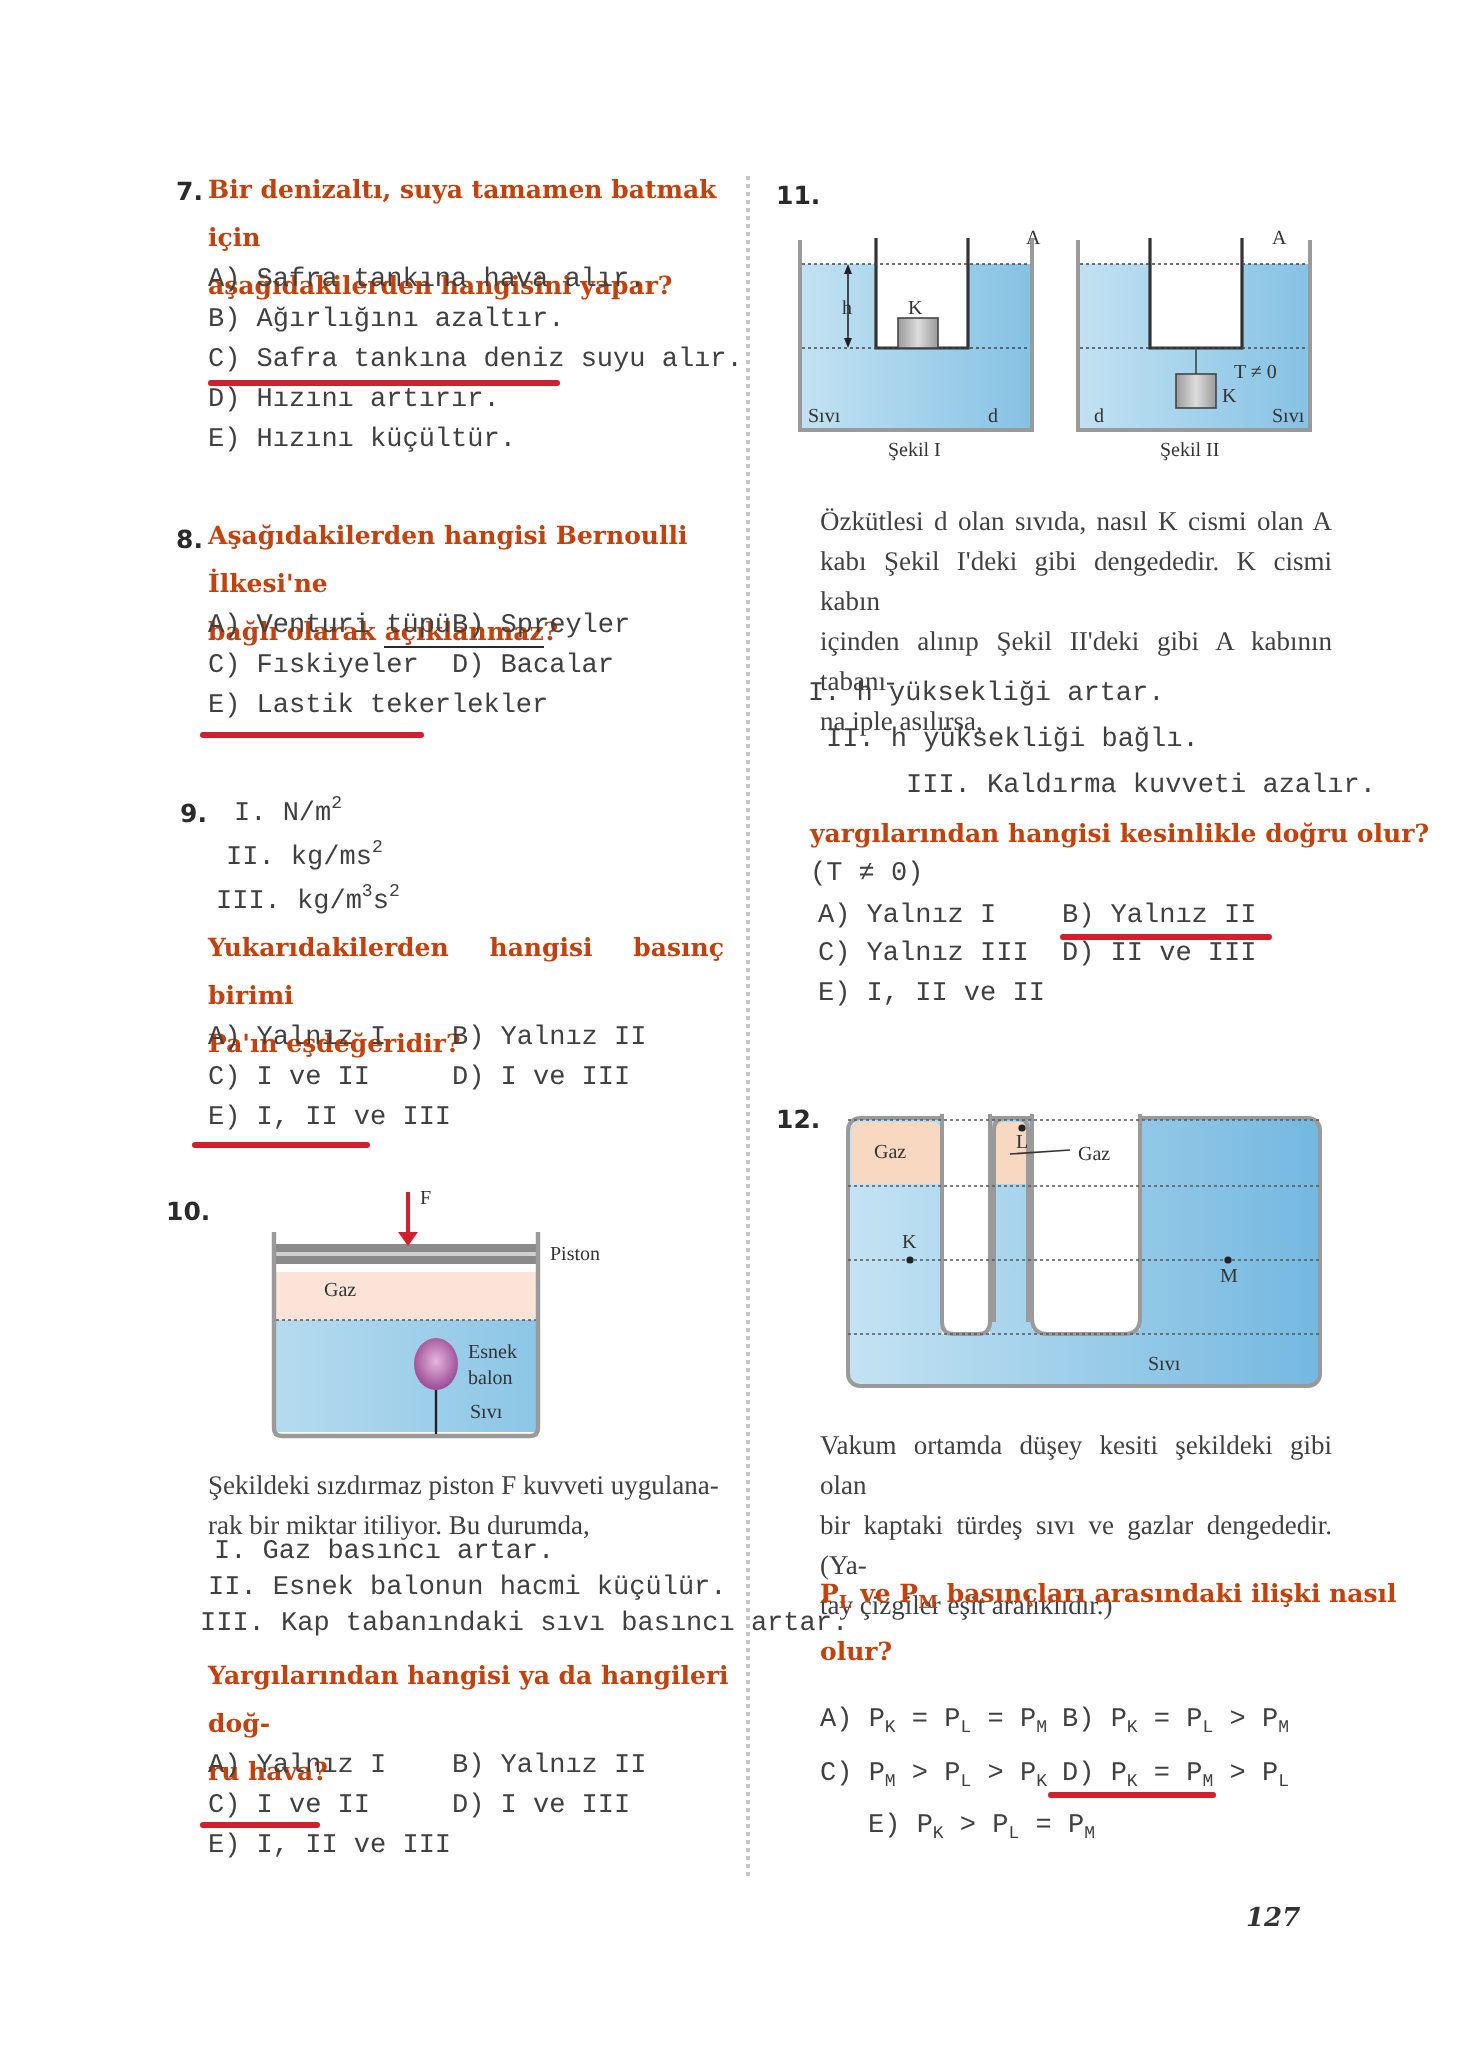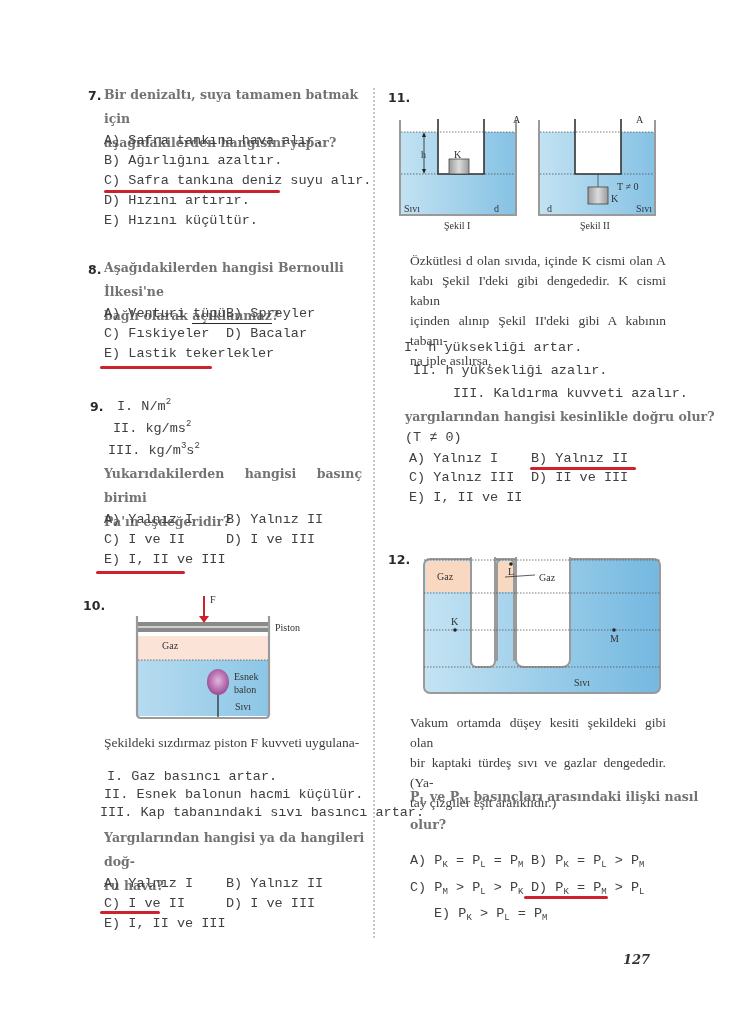--- a/index.html
+++ b/index.html
@@ -2,21 +2,21 @@
 <html><head>
 <meta charset="utf-8">
 <style>
   html, body { margin: 0; padding: 0; }
   body {
     width: 736px; height: 1024px; background: #ffffff; position: relative; overflow: hidden;
     font-family: "DejaVu Serif", "Liberation Serif", serif; color: #3a3a3a;
   }
   .abs { position: absolute; }
   .qnum { font-family: "DejaVu Sans", sans-serif; font-weight: bold; font-size: 12.5px; color: #2a2a2a; }
-  .bold { font-family: "DejaVu Serif", serif; font-weight: bold; font-size: 12.5px; color: #737373; line-height: 24px; }
+  .bold { font-family: "DejaVu Serif", serif; font-weight: bold; font-size: 12.5px; color: #c2410c; line-height: 24px; }
   .txt { font-family: "Liberation Serif", serif; font-size: 13.5px; color: #404040; line-height: 20px; }
   .opt { font-family: Liberation Mono, monospace; font-size: 13.5px; color: #404040; white-space: nowrap; }
   .red-line { position: absolute; height: 3px; background: #d0202e; border-radius: 2px; }
   .divider { position: absolute; left: 373px; top: 88px; height: 850px; border-left: 2px dotted #c8c8c8; }
   .justify { text-align: justify; }
   .sub { font-size: 9px; vertical-align: -3px; }
   .sup { font-size: 9px; vertical-align: 6px; }
   .underline-blk { border-bottom: 1.5px solid #2a2a2a; }
   .lbl { font-family: "Liberation Serif", serif; font-size: 10px; color: #333; }
   .pagenum { font-family: "DejaVu Serif", serif; font-weight: bold; font-style: italic; font-size: 13px; color: #333; }
@@ -104,20 +104,21 @@
   </svg>
   <div class="abs lbl" style="left:210px;top:594px;">F</div>
   <div class="abs lbl" style="left:275px;top:622px;">Piston</div>
   <div class="abs lbl" style="left:162px;top:640px;">Gaz</div>
   <div class="abs lbl" style="left:234px;top:671px;">Esnek</div>
   <div class="abs lbl" style="left:234px;top:684px;">balon</div>
   <div class="abs lbl" style="left:235px;top:701px;">Sıvı</div>
 
   <div class="abs txt" style="left:104px;top:733px;width:262px;">
     <div>Şekildeki sızdırmaz piston F kuvveti uygulana-</div>
+    <div>rak bir miktar itiliyor. Bu durumda,</div>
   </div>
   <div class="abs opt" style="left:107px;top:769px;">I. Gaz basıncı artar.</div>
   <div class="abs opt" style="left:104px;top:787px;">II. Esnek balonun hacmi küçülür.</div>
   <div class="abs opt" style="left:100px;top:805px;">III. Kap tabanındaki sıvı basıncı artar.</div>
   <div class="abs bold" style="left:104px;top:826px;width:262px;">
     <div>Yargılarından hangisi ya da hangileri doğ-</div>
     <div>ru hava?</div>
   </div>
   <div class="abs opt" style="left:104px;top:876px;">A) Yalnız I</div>
   <div class="abs opt" style="left:226px;top:876px;">B) Yalnız II</div>
@@ -173,27 +174,27 @@
   <div class="abs lbl" style="left:494px;top:203px;">d</div>
   <div class="abs lbl" style="left:444px;top:220px;">Şekil I</div>
   <div class="abs lbl" style="left:636px;top:114px;">A</div>
   <div class="abs lbl" style="left:617px;top:181px;">T ≠ 0</div>
   <div class="abs lbl" style="left:611px;top:193px;">K</div>
   <div class="abs lbl" style="left:547px;top:203px;">d</div>
   <div class="abs lbl" style="left:636px;top:203px;">Sıvı</div>
   <div class="abs lbl" style="left:580px;top:220px;">Şekil II</div>
 
   <div class="abs txt" style="left:410px;top:251px;width:256px;">
-    <div style="text-align:justify;text-align-last:justify;">Özkütlesi d olan sıvıda, içinde K cismi olan A</div>
+    <div style="text-align:justify;text-align-last:justify;">Özkütlesi d olan sıvıda, nasıl K cismi olan A</div>
     <div style="text-align:justify;text-align-last:justify;">kabı Şekil I'deki gibi dengededir. K cismi kabın</div>
     <div style="text-align:justify;text-align-last:justify;">içinden alınıp Şekil II'deki gibi A kabının tabanı-</div>
     <div>na iple asılırsa,</div>
   </div>
   <div class="abs opt" style="left:404px;top:340px;">I. h yüksekliği artar.</div>
-  <div class="abs opt" style="left:413px;top:363px;">II. h yüksekliği azalır.</div>
+  <div class="abs opt" style="left:413px;top:363px;">II. h yüksekliği bağlı.</div>
   <div class="abs opt" style="left:409px;top:386px;margin-left:44px;">III. Kaldırma kuvveti azalır.</div>
   <div class="abs bold" style="left:405px;top:405px;">yargılarından hangisi kesinlikle doğru olur?</div>
   <div class="abs opt" style="left:405px;top:430px;">(T ≠ 0)</div>
   <div class="abs opt" style="left:409px;top:451px;">A) Yalnız I</div>
   <div class="abs opt" style="left:531px;top:451px;">B) Yalnız II</div>
   <div class="red-line" style="left:530px;top:467px;width:106px;"></div>
   <div class="abs opt" style="left:409px;top:470px;">C) Yalnız III</div>
   <div class="abs opt" style="left:531px;top:470px;">D) II ve III</div>
   <div class="abs opt" style="left:409px;top:490px;">E) I, II ve II</div>
 </div>

